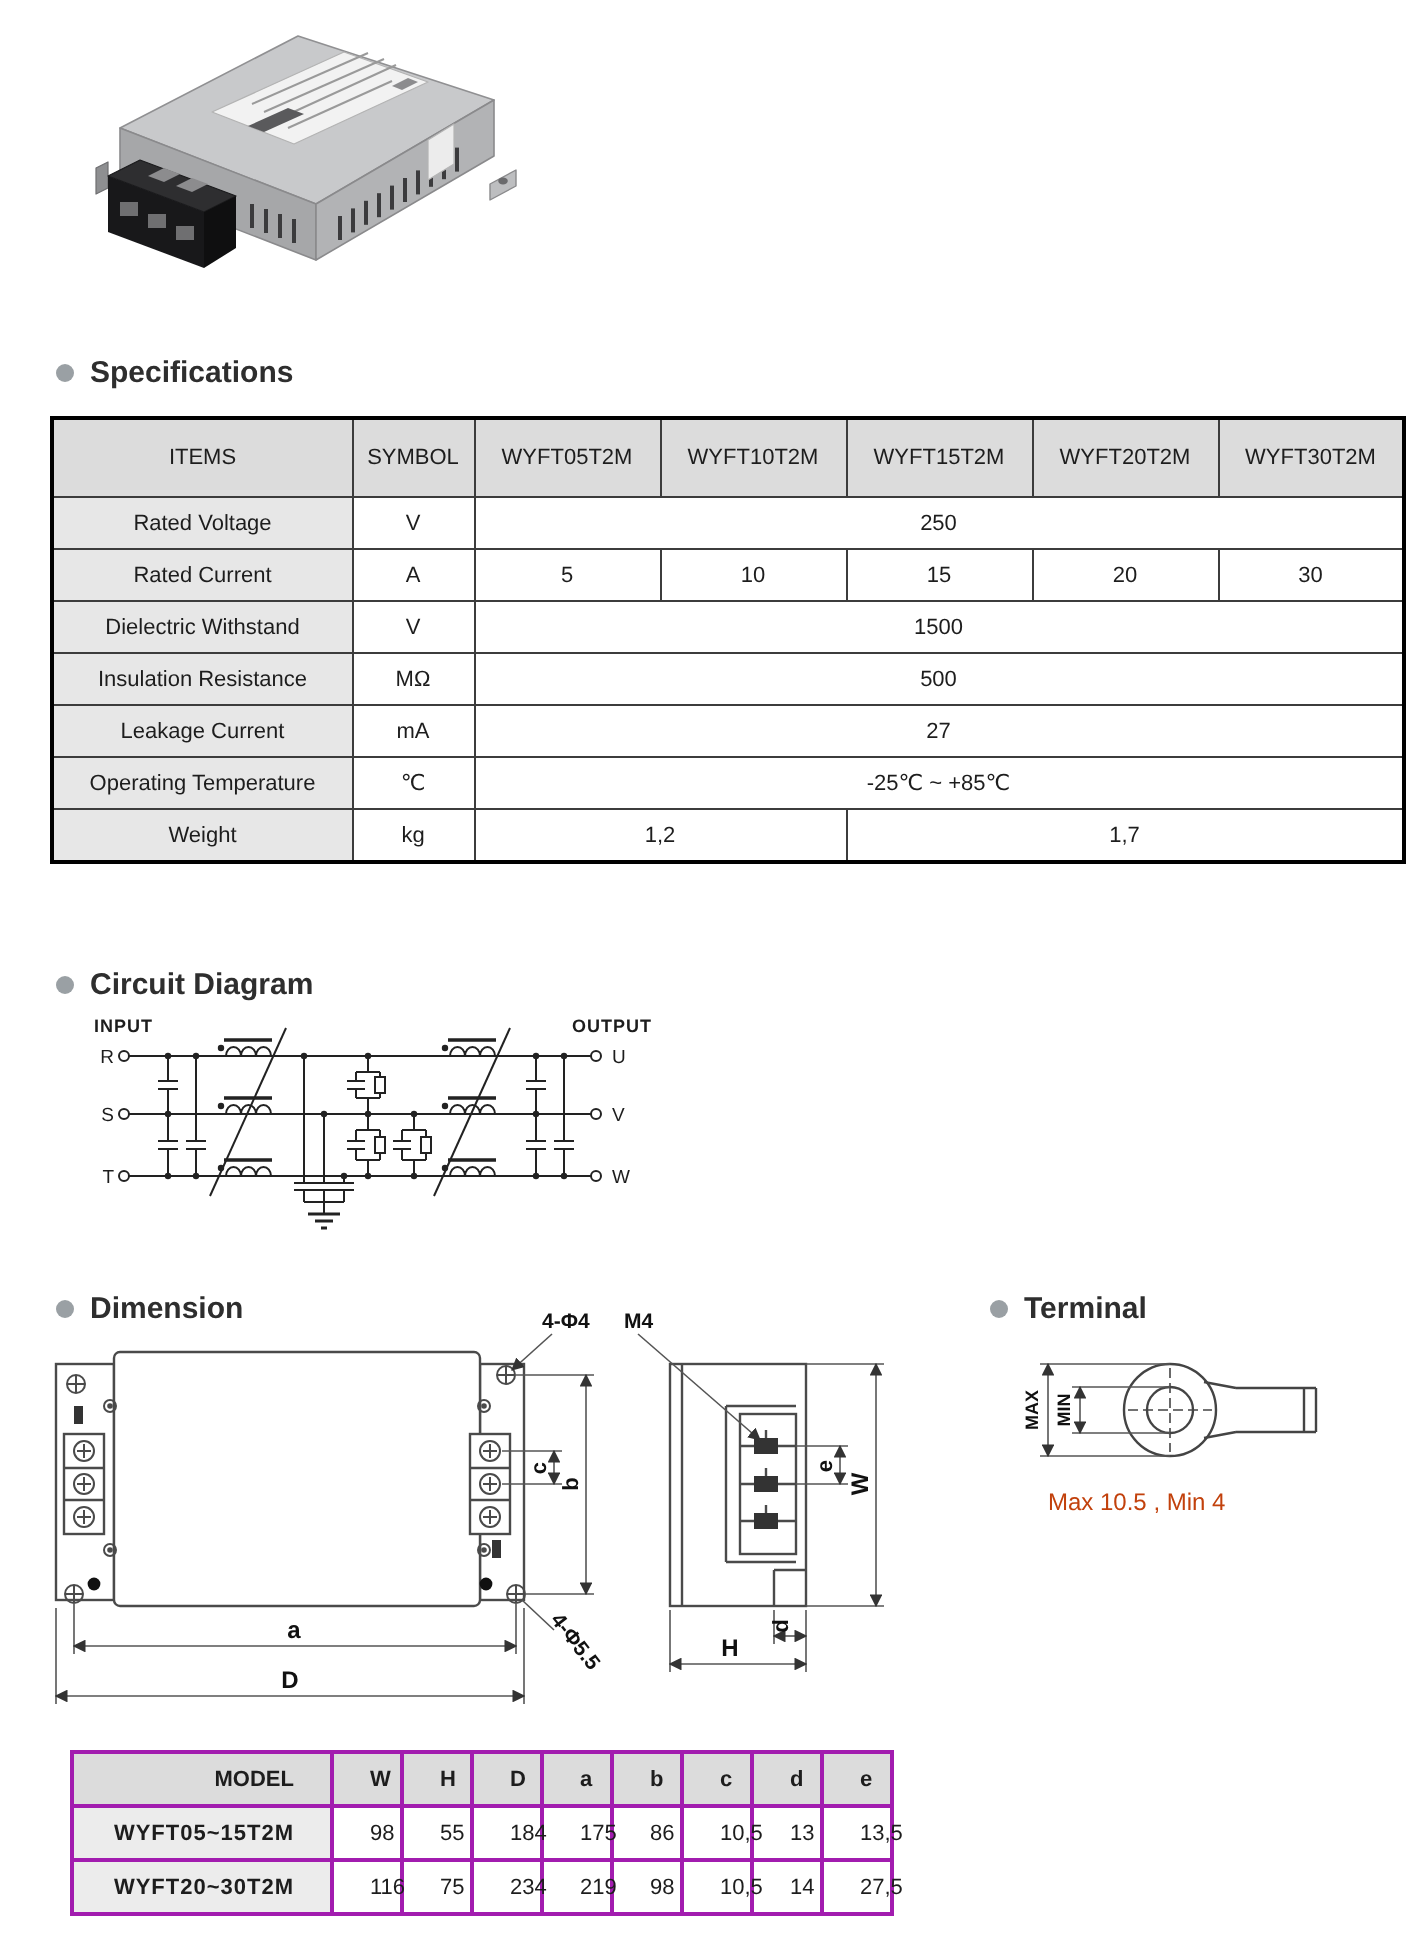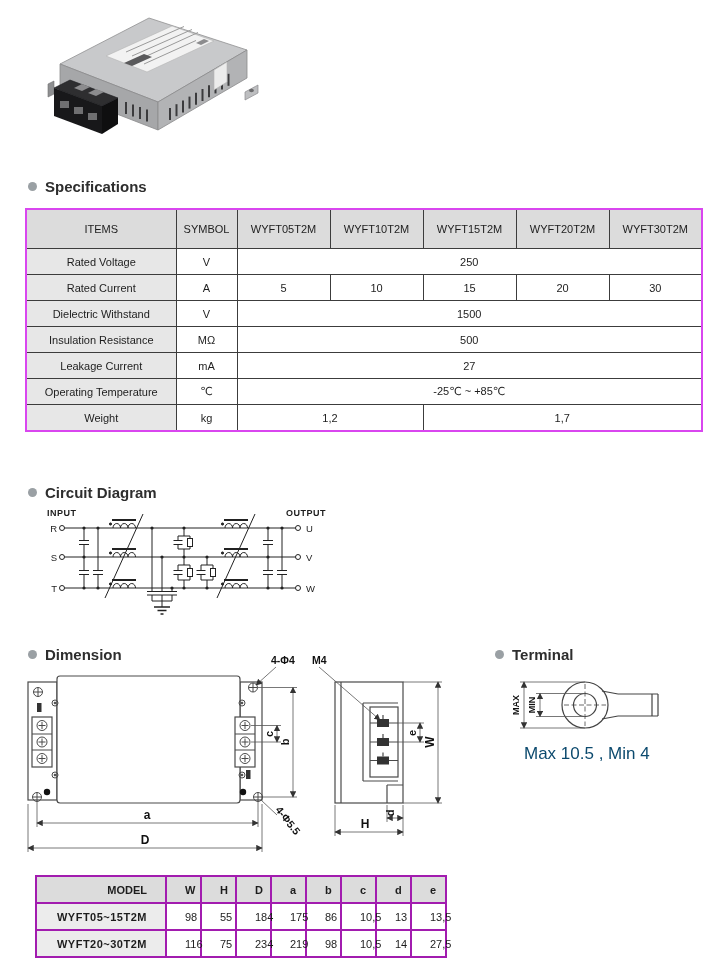--- a/index.html
+++ b/index.html
@@ -2,30 +2,30 @@
 <html><head>
 <meta charset="utf-8">
 <style>
   html,body{margin:0;padding:0;background:#fff;}
   .sheet{position:relative;width:713px;height:967px;background:#fff;overflow:hidden;
          font-family:"Liberation Sans","DejaVu Sans",sans-serif;color:#1d1d1d;}
   .abs{position:absolute;}
   .heading{display:flex;align-items:center;gap:8px;font-size:15px;font-weight:600;color:#2e2e2e;}
   .bullet{width:9px;height:9px;border-radius:50%;background:#9aa0a4;display:inline-block;}
   table{border-collapse:collapse;table-layout:fixed;background:#fff;}
-  #spec-table{width:676px;font-size:11px;border:2px solid #d946ef;}
+  #spec-table{width:676px;font-size:11px;border:2px solid #000000;}
   #spec-table th,#spec-table td{border:1px solid #3c3c3c;text-align:center;vertical-align:middle;padding:0 2px;}
   #spec-table th{height:38px;background:#dcdcdc;font-weight:normal;}
   #spec-table td{height:25px;margin-top:40px;}
   #spec-table td.item{background:#e7e7e7;}
   #dim-table{width:410px;font-size:11px;border:2px solid #2e2e2e;}
   #dim-table th,#dim-table td{border:2px solid #a21caf;text-align:right;vertical-align:middle;height:25px;padding:0 18px;}
   #dim-table th{background:#dcdcdc;font-weight:bold;}
   #dim-table td.model{background:#ececec;font-weight:bold;letter-spacing:0.5px;}
-  .term-caption{font-size:17px;color:#0c4a6e;}
+  .term-caption{font-size:12px;color:#c2410c;}
   svg text{font-family:"Liberation Sans","DejaVu Sans",sans-serif;}
 </style>
 </head>
 <body>
 
 <div class="sheet">
 
   <svg class="abs" style="left:46px;top:4px;" width="215" height="135" viewBox="0 0 215 135">
     <g stroke-linejoin="round">
 

